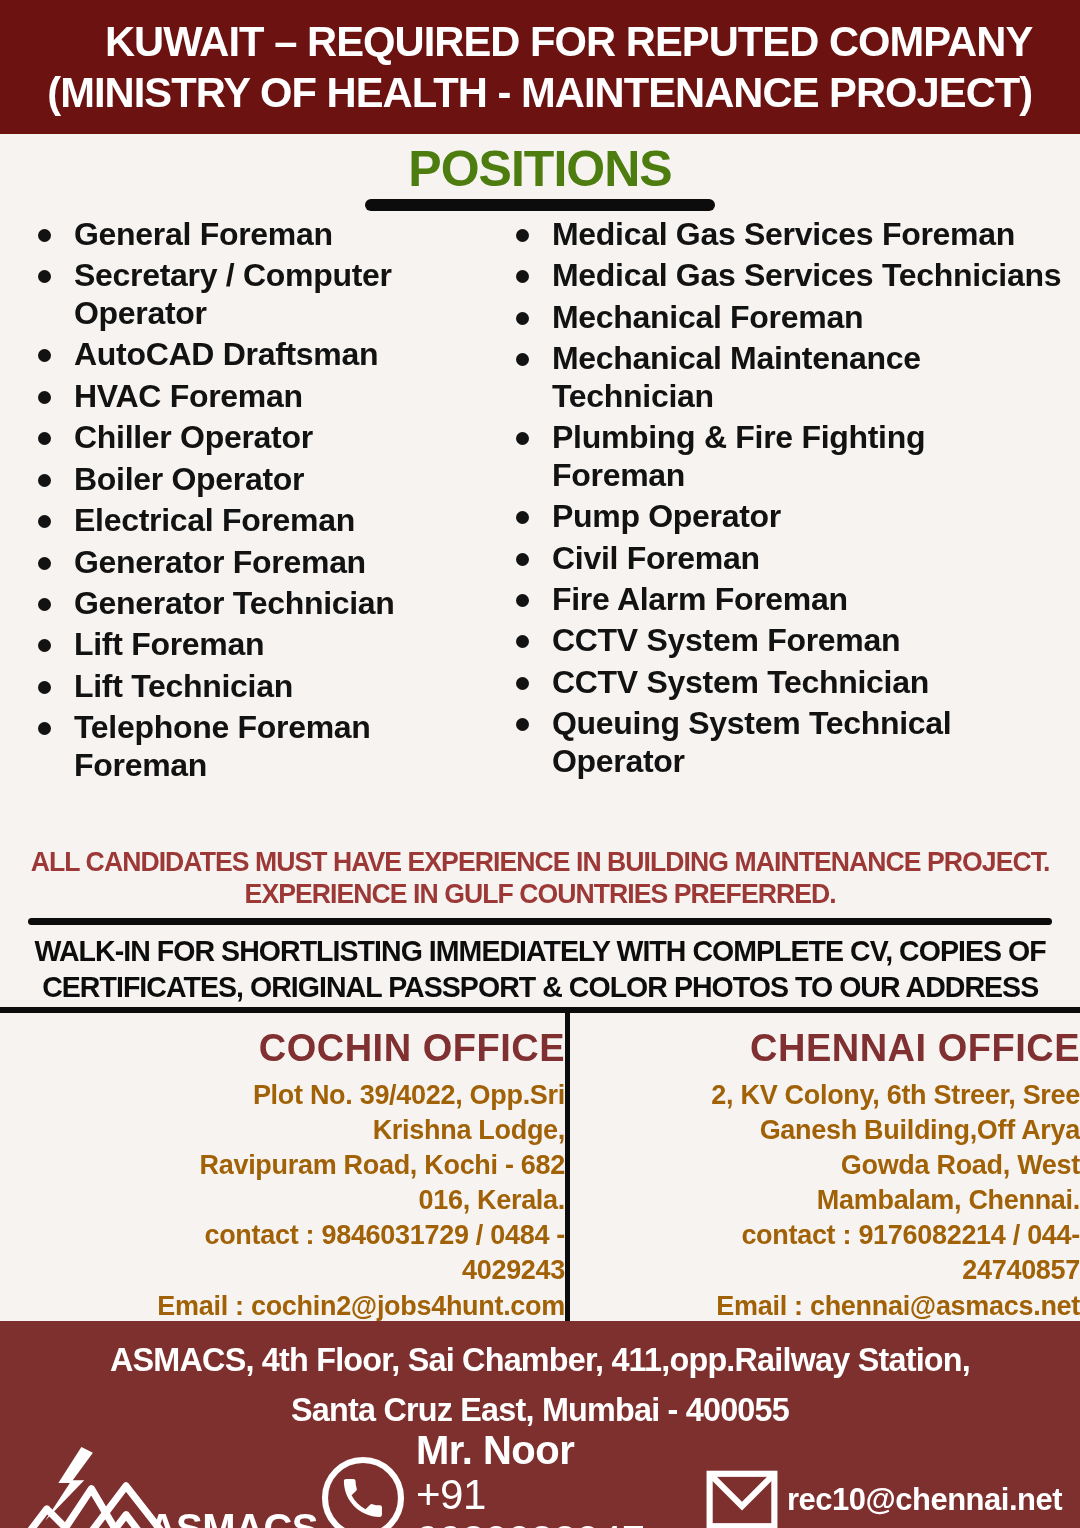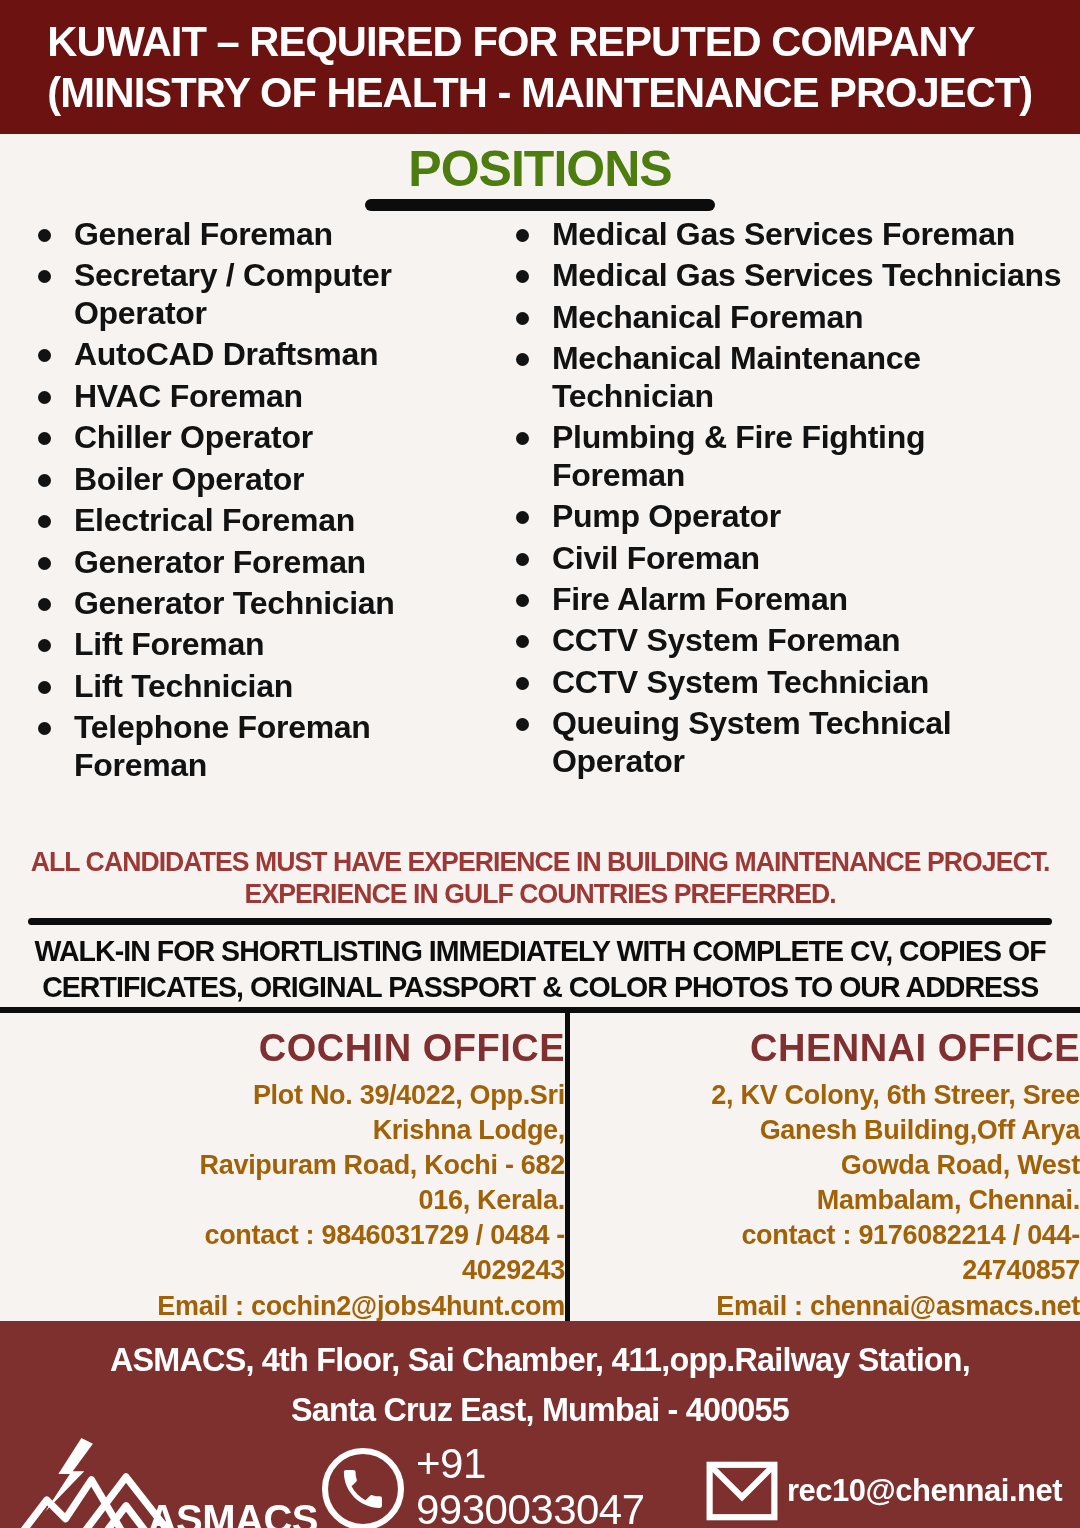--- a/index.html
+++ b/index.html
@@ -9,21 +9,21 @@
     background:#f6f3f1;
     width:1080px; height:1528px;
     overflow:hidden;
   }
   .poster { width:1080px; height:1528px; display:flex; flex-direction:column; background:#f6f3f1; }
 
   
   .hdr {
     height:134px; background:#6c1312; color:#ffffff;
     display:flex; align-items:center; justify-content:center;
-    text-align:left;
+    text-align:right;
   }
   .hdr-title {
     font-size:43px; font-weight:bold; line-height:1.18;
     letter-spacing:-1px; white-space:pre-line;
     transform:scaleX(.97); transform-origin:50% 50%;
   }
 
   
   .pos-head { height:74px; text-align:center; padding-top:6px; }
   .pos-title { font-size:50px; font-weight:bold; color:#4d7c0f; letter-spacing:-1px; display:inline-block; }
@@ -191,20 +191,21 @@
         </svg>
         <span class="logo-text">ASMACS</span>
       </div>
 
       <div class="phone-group">
         <svg viewBox="0 0 24 24">
           <circle cx="12" cy="12" r="10.6" fill="none" stroke="#ffffff" stroke-width="1.7"></circle>
           <path transform="translate(4.9 4.9) scale(0.59)" fill="#ffffff" d="M6.62 10.79c1.44 2.83 3.76 5.14 6.59 6.59l2.2-2.2c.27-.27.67-.36 1.02-.24 1.12.37 2.33.57 3.57.57.55 0 1 .45 1 1V20c0 .55-.45 1-1 1-9.39 0-17-7.61-17-17 0-.55.45-1 1-1h3.5c.55 0 1 .45 1 1 0 1.25.2 2.45.57 3.57.11.35.03.74-.25 1.02l-2.2 2.2z"></path>
         </svg>
         <div class="phone-texts">
+          <div class="contact-name">Mr. Noor</div>
           <div class="contact-phone">+91 9930033047</div>
         </div>
       </div>
 
       <div class="mail-group">
         <svg viewBox="0 0 24 20">
           <rect x="1.5" y="1.5" width="21" height="17" fill="none" stroke="#ffffff" stroke-width="2"></rect>
           <path d="M2.5 2.5 L12 12 L21.5 2.5" fill="none" stroke="#ffffff" stroke-width="2"></path>
         </svg>
         <span class="contact-email">rec10@chennai.net</span>

